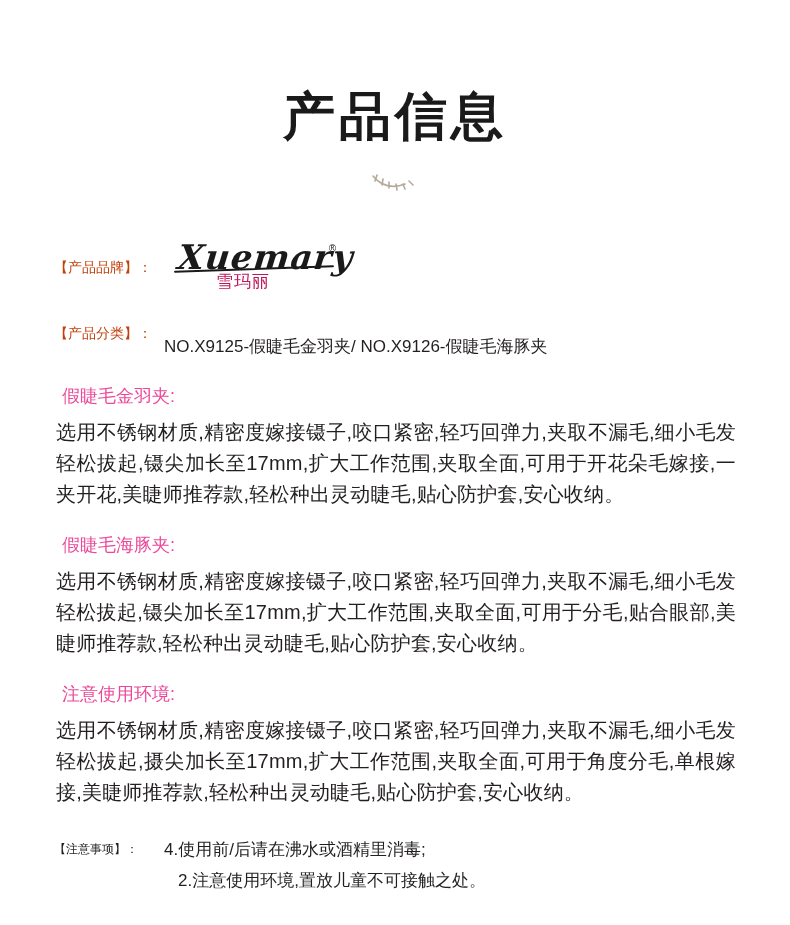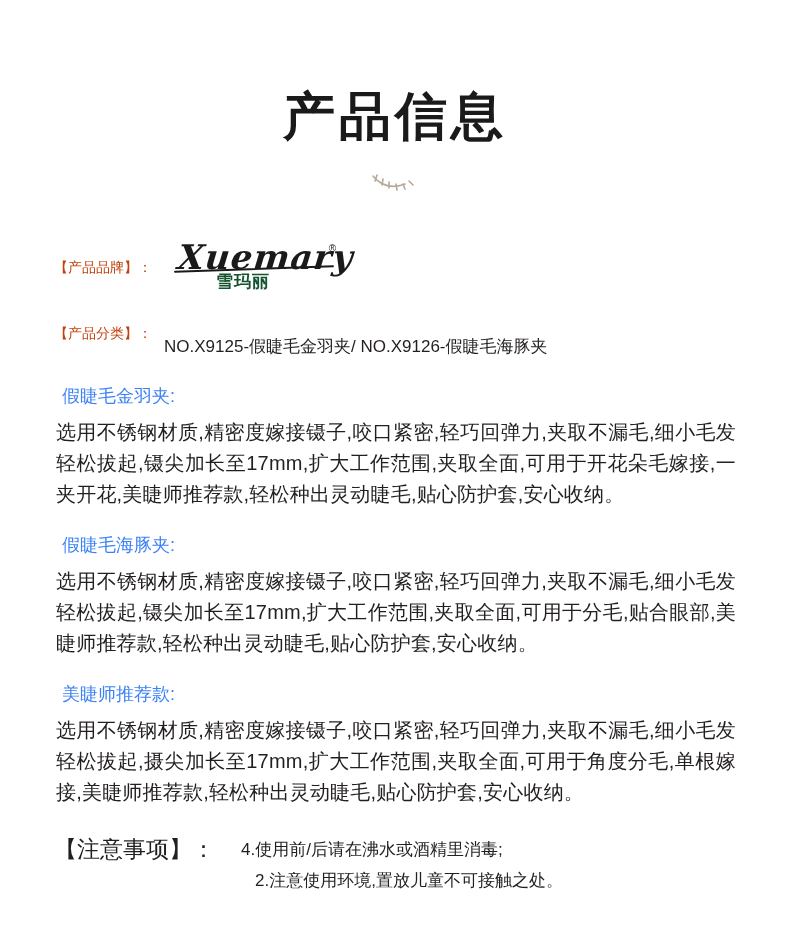--- a/index.html
+++ b/index.html
@@ -102,62 +102,62 @@
     right: 6px;
     top: 6px;
     font-size: 10px;
     color: #1a1a1a;
   }
   .brand-cn {
     position: absolute;
     left: 44px;
     top: 33px;
     font-size: 17px;
-    font-weight: bold;
+    font-weight: normal;
     letter-spacing: 1px;
-    color: #14532d;
+    color: #be185d;
   }
   .brand-underline {
     position: absolute;
     left: 2px;
     top: 31px;
     width: 160px;
     height: 2px;
     background: #1a1a1a;
     transform: rotate(-2deg);
     border-radius: 2px;
   }
 
   
   .section {
     margin-top: 22px;
   }
   .section-title {
     font-size: 18px;
-    color: #3b82f6;
+    color: #ec4899;
     margin: 16px 0 8px 8px;
     line-height: 26px;
   }
   .section-body {
     font-size: 20px;
     line-height: 31px;
     color: #231f20;
     margin: 0 0 0 2px;
     text-align: justify;
     letter-spacing: 0.2px;
   }
 
   
   .notice-row {
     display: flex;
     align-items: flex-start;
     margin-top: 26px;
   }
   .notice-label {
-    font-size: 23px;
+    font-size: 12px;
     white-space: nowrap;
     line-height: 31px;
     flex: 0 0 auto;
   }
   .notice-list {
     padding-left: 26px;
     font-size: 17px;
     line-height: 31px;
   }
   .notice-list div {
@@ -212,21 +212,21 @@
       <p class="section-title">假睫毛金羽夹:</p>
       <p class="section-body">选用不锈钢材质,精密度嫁接镊子,咬口紧密,轻巧回弹力,夹取不漏毛,细小毛发轻松拔起,镊尖加长至17mm,扩大工作范围,夹取全面,可用于开花朵毛嫁接,一夹开花,美睫师推荐款,轻松种出灵动睫毛,贴心防护套,安心收纳。</p>
     </div>
 
     <div class="section">
       <p class="section-title">假睫毛海豚夹:</p>
       <p class="section-body">选用不锈钢材质,精密度嫁接镊子,咬口紧密,轻巧回弹力,夹取不漏毛,细小毛发轻松拔起,镊尖加长至17mm,扩大工作范围,夹取全面,可用于分毛,贴合眼部,美睫师推荐款,轻松种出灵动睫毛,贴心防护套,安心收纳。</p>
     </div>
 
     <div class="section">
-      <p class="section-title">美睫师推荐款:</p>
+      <p class="section-title">注意使用环境:</p>
       <p class="section-body">选用不锈钢材质,精密度嫁接镊子,咬口紧密,轻巧回弹力,夹取不漏毛,细小毛发轻松拔起,摄尖加长至17mm,扩大工作范围,夹取全面,可用于角度分毛,单根嫁接,美睫师推荐款,轻松种出灵动睫毛,贴心防护套,安心收纳。</p>
     </div>
 
     <div class="notice-row">
       <div class="notice-label">【注意事项】：</div>
       <div class="notice-list">
         <div>4.使用前/后请在沸水或酒精里消毒;</div>
         <div class="second">2.注意使用环境,置放儿童不可接触之处。</div>
       </div>
     </div>

